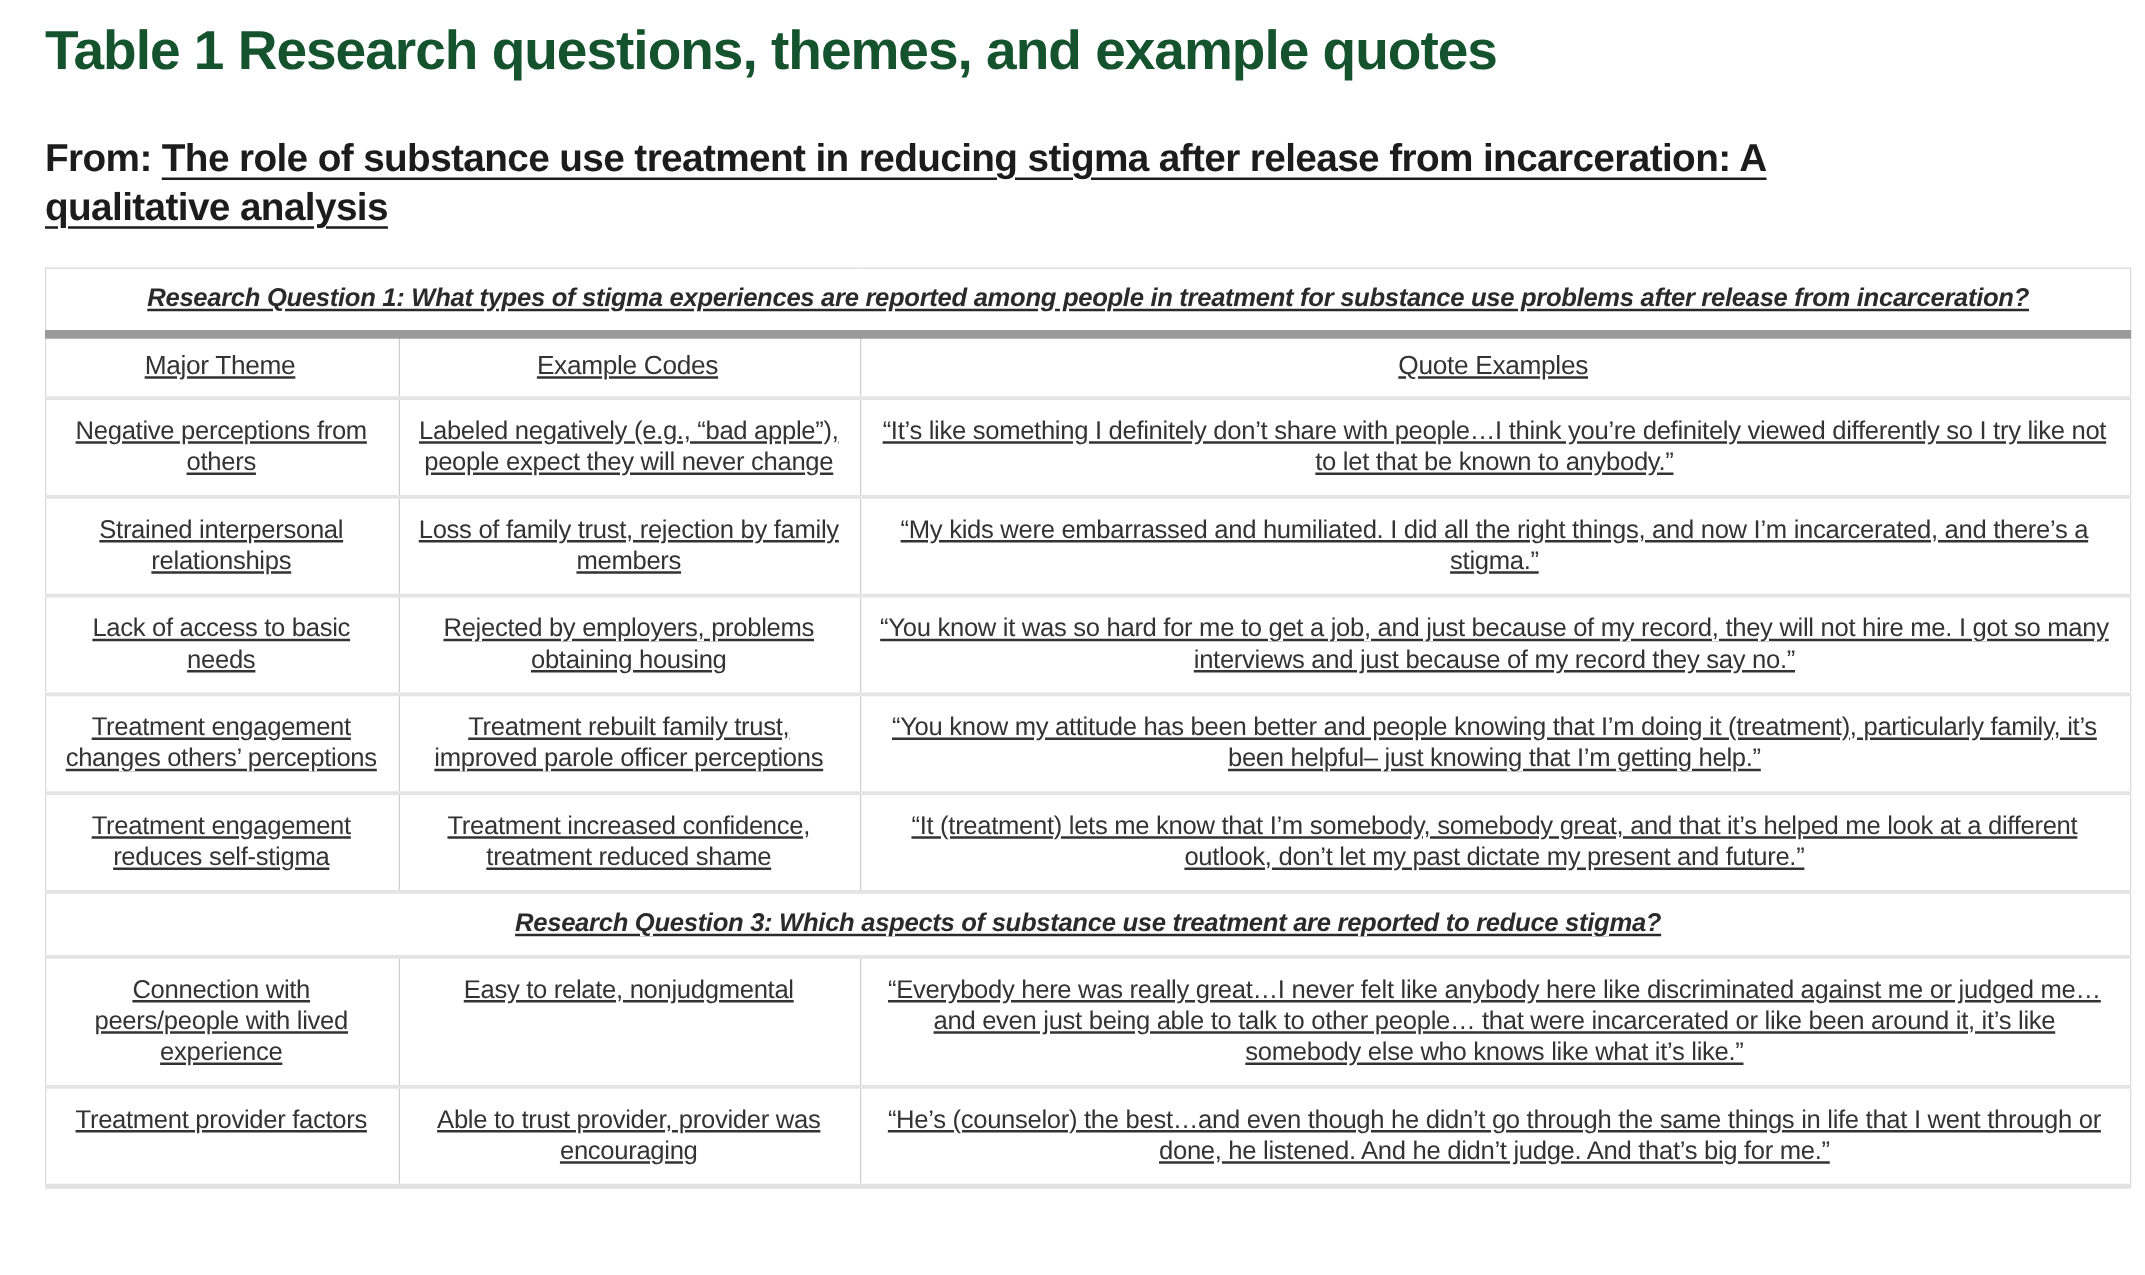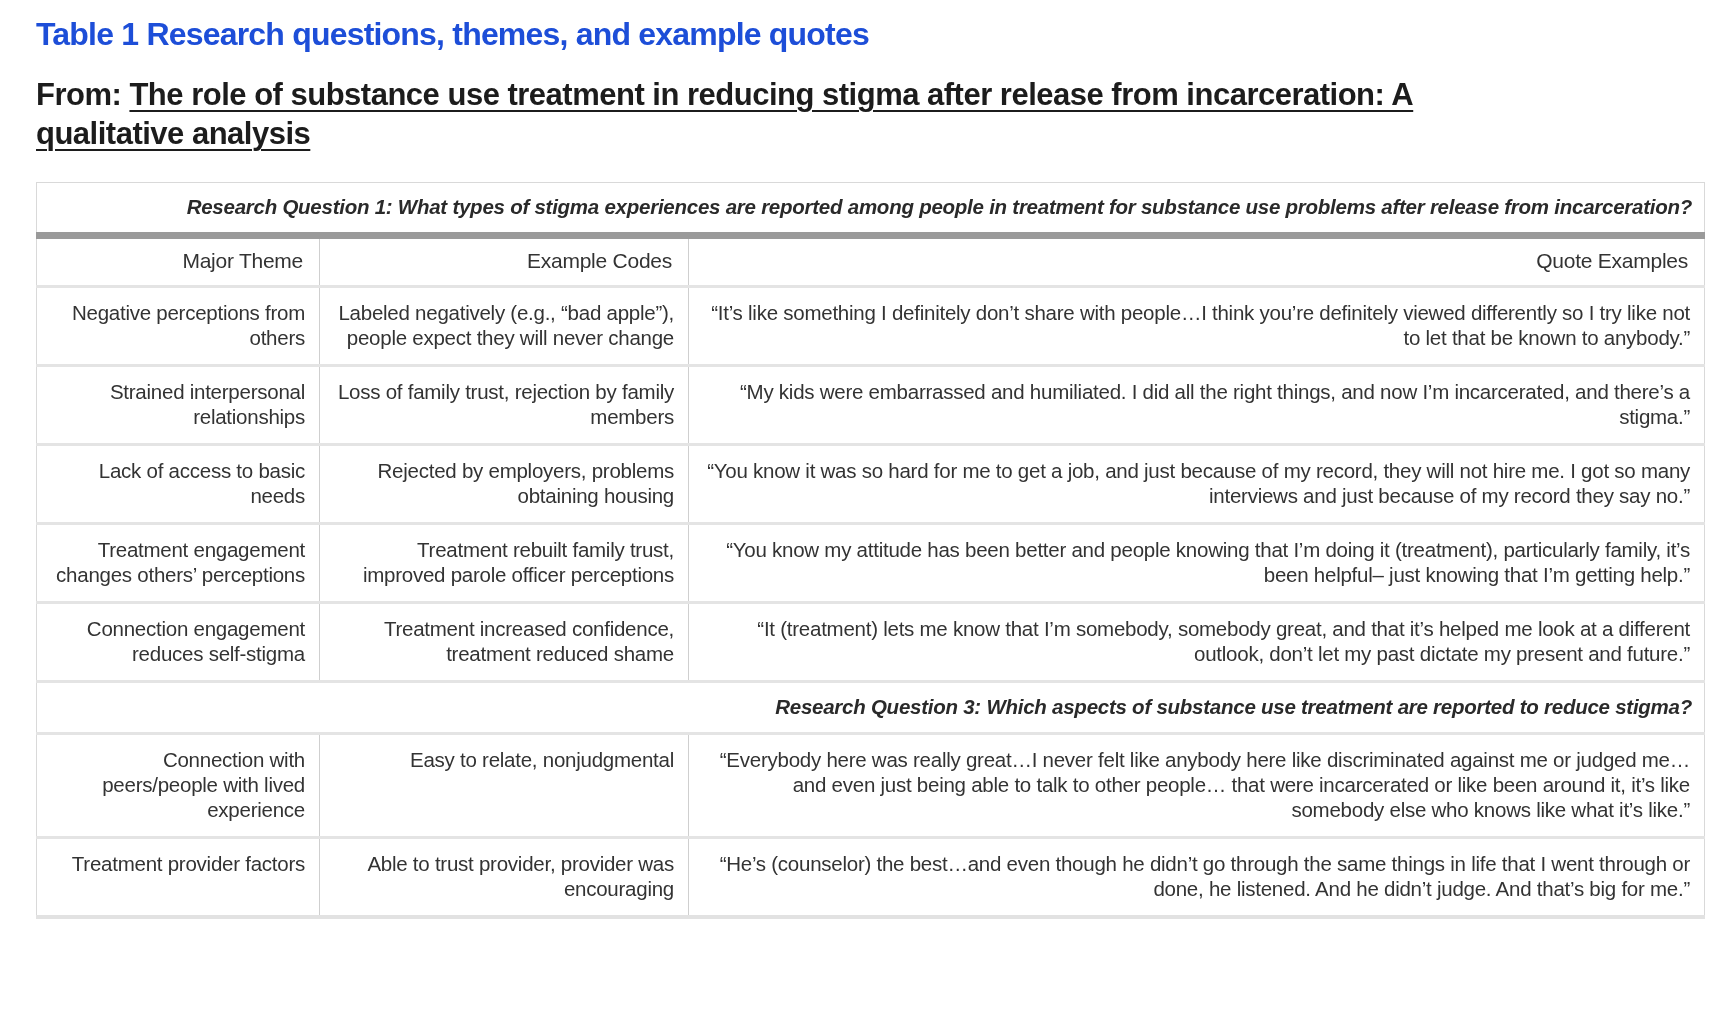--- a/index.html
+++ b/index.html
@@ -8,29 +8,29 @@
     background: #ffffff;
     width: 1716px;
     height: 1020px;
     overflow: hidden;
     font-family: "Liberation Sans", "DejaVu Sans", sans-serif;
   }
   .page {
     padding: 10px 12px 0 36px;
   }
   .page-title {
-    font-size: 32px;
+    font-size: 44px;
     font-weight: 800;
-    color: #1d4ed8;
+    color: #14532d;
     letter-spacing: -0.8px;
     margin: 6px 0 16px 0;
     line-height: 1.15;
   }
   .from-line {
-    margin-top: 22px;
+    margin-top: 40px;
     max-width: 1400px;
     font-size: 31px;
     font-weight: 700;
     color: #1c1c1c;
     letter-spacing: -0.5px;
     line-height: 1.28;
   }
   .article-link {
     color: #1c1c1c;
     text-decoration: underline;
@@ -45,22 +45,23 @@
     table-layout: fixed;
     border: 1px solid #d9d9d9;
     border-bottom: 4px solid #e2e2e2;
     color: #333333;
   }
   table.research-table td, table.research-table th {
     vertical-align: top;
     font-size: 20.5px;
     line-height: 1.22;
     letter-spacing: -0.25px;
-    text-align: right;
+    text-align: center;
     word-wrap: break-word;
+    text-decoration: underline;
   }
   tr.band td {
     font-style: italic;
     font-weight: 700;
     color: #2a2a2a;
     padding: 11px 12px 13px 12px;
     border-top: 3px solid #e4e4e4;
   }
   tr.band.first td {
     border-top: none;
@@ -124,21 +125,21 @@
         <td class="c3">“You know it was so hard for me to get a job, and just because of my record, they will not hire me. I got so many interviews and just because of my record they say no.”</td>
       </tr>
 
 
       <tr class="datarow">
         <td class="c1">Treatment engagement changes others’ perceptions</td>
         <td class="c2">Treatment rebuilt family trust, improved parole officer perceptions</td>
         <td class="c3">“You know my attitude has been better and people knowing that I’m doing it (treatment), particularly family, it’s been helpful– just knowing that I’m getting help.”</td>
       </tr>
       <tr class="datarow">
-        <td class="c1">Connection engagement reduces self-stigma</td>
+        <td class="c1">Treatment engagement reduces self-stigma</td>
         <td class="c2">Treatment increased confidence, treatment reduced shame</td>
         <td class="c3">“It (treatment) lets me know that I’m somebody, somebody great, and that it’s helped me look at a different outlook, don’t let my past dictate my present and future.”</td>
       </tr>
 
       <tr class="band">
         <td colspan="3">Research Question 3: Which aspects of substance use treatment are reported to reduce stigma?</td>
       </tr>
 
       <tr class="datarow">
         <td class="c1">Connection with peers/people with lived experience</td>

